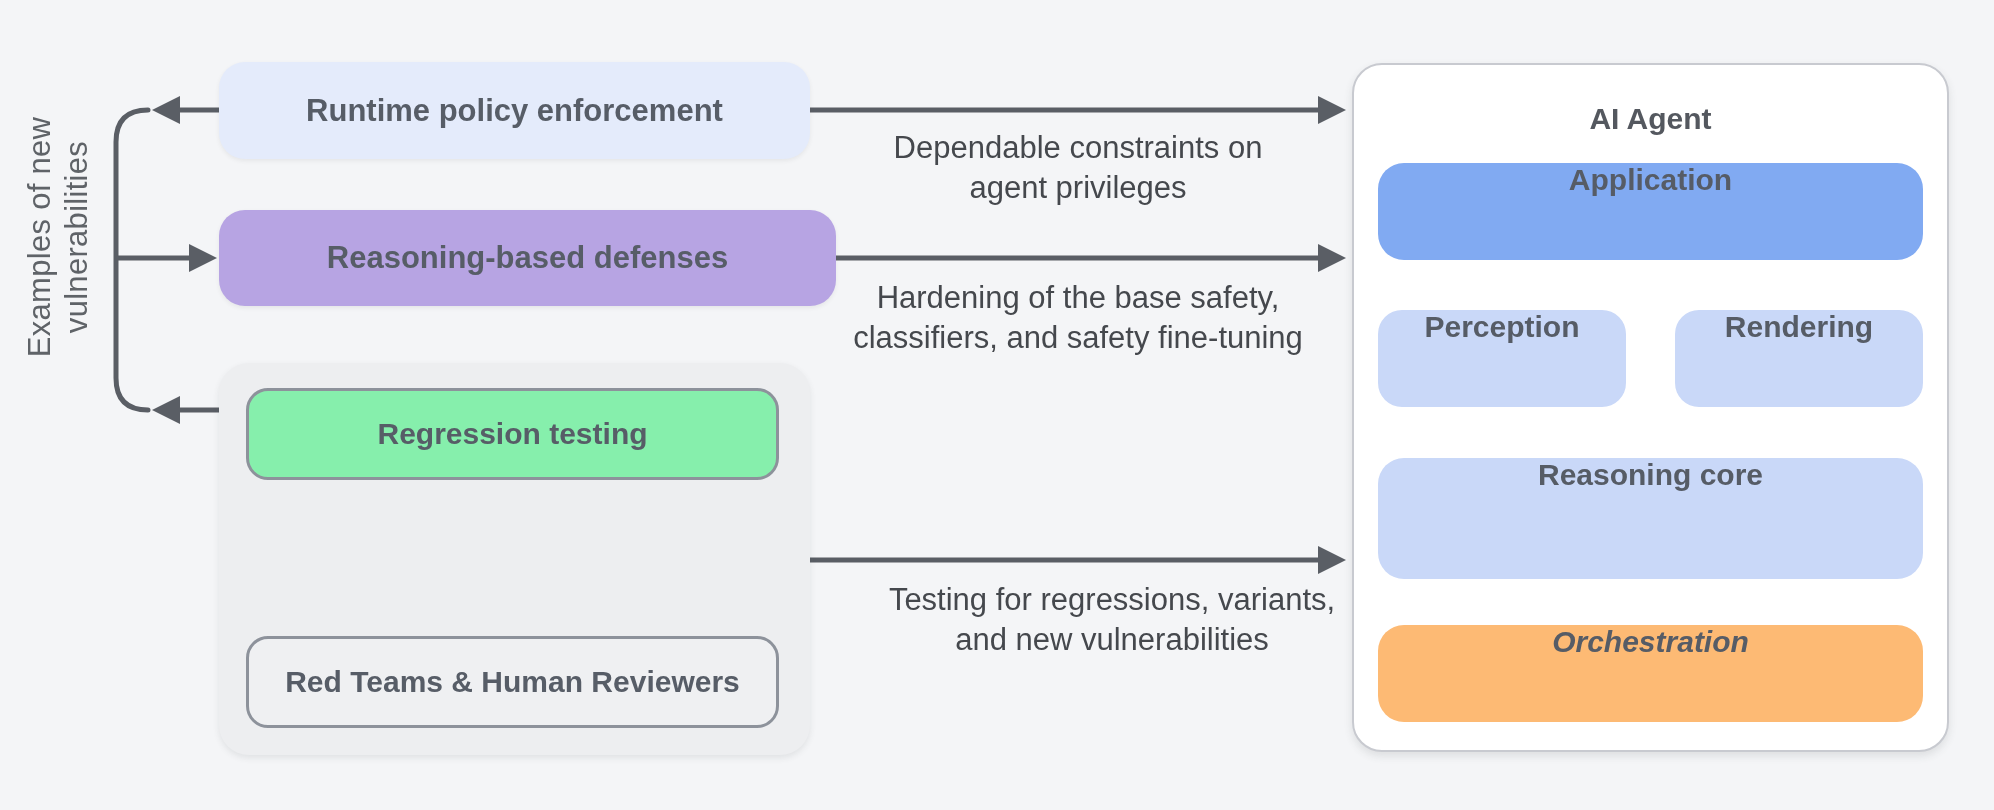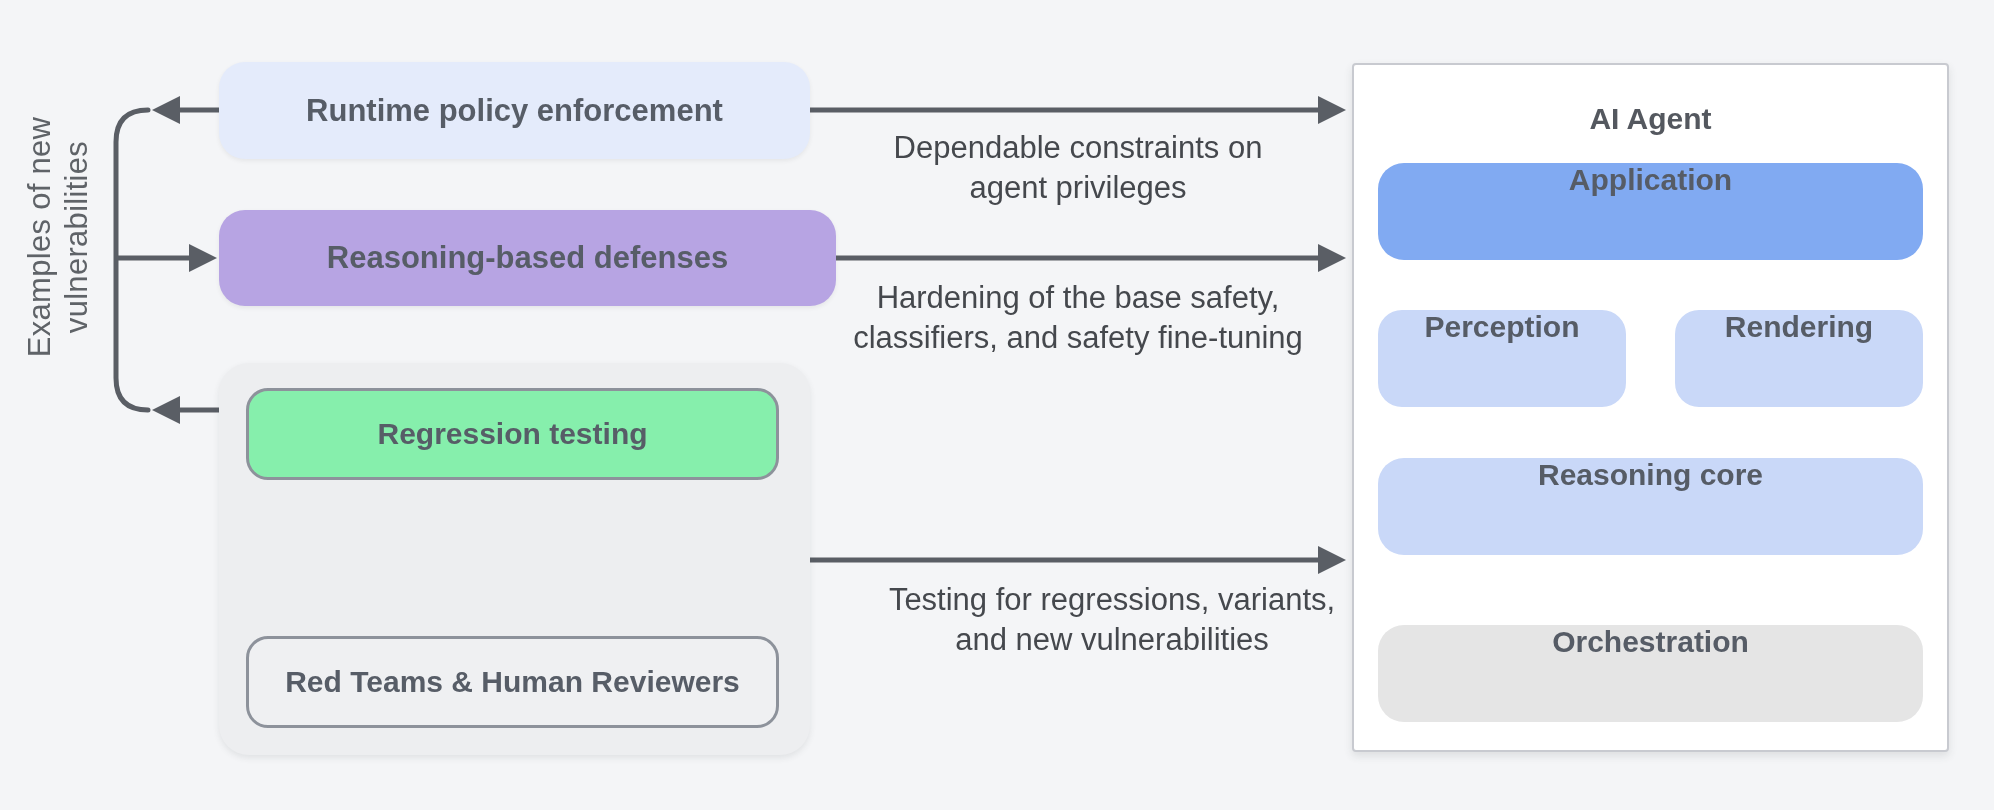--- a/index.html
+++ b/index.html
@@ -31,35 +31,35 @@
     position:absolute;left:27px;width:533px;height:92px;border-radius:22px;
     border:3px solid #8D929B;display:flex;align-items:center;justify-content:center;
     font-weight:bold;font-size:30px;color:#575D67;box-sizing:border-box;
   }
   .caption{
     position:absolute;width:480px;text-align:center;font-size:31px;line-height:40px;color:#45484D;
   }
   .caption span{display:block;}
   .panel{
     position:absolute;left:1352px;top:63px;width:597px;height:689px;background:#FFFFFF;
-    border:2px solid #C8CAD0;border-radius:4px;box-sizing:border-box;
+    border:2px solid #C8CAD0;border-radius:30px;box-sizing:border-box;
     box-shadow:0 4px 8px rgba(60,64,67,0.12);
   }
   .ptitle{
     position:absolute;left:0;right:0;top:36px;text-align:center;
     font-weight:bold;font-size:30px;line-height:36px;color:#54585F;
   }
   .pbox{
     position:absolute;display:flex;align-items:flex-start;justify-content:center;
     font-weight:bold;font-size:30px;color:#565C66;border-radius:24px;
   }
   .app{left:24px;top:98px;width:545px;height:97px;border-radius:26px;}
   .perception{left:24px;top:245px;width:248px;height:97px;}
   .rendering{left:321px;top:245px;width:248px;height:97px;}
-  .rcore{left:24px;top:393px;width:545px;height:97px;border-radius:26px;}
+  .rcore{left:24px;top:393px;width:545px;height:121px;border-radius:26px;}
   .orch{left:24px;top:560px;width:545px;height:97px;border-radius:26px;}
 </style>
 </head>
 <body>
 
 <div class="stage">
 
   <svg class="arrows" viewBox="0 0 1994 810" style="color: rgb(90, 94, 101);">
 
     <path d="M 148 110 Q 116 110 116 142 L 116 378 Q 116 410 148 410" stroke-linecap="round"></path>
@@ -157,18 +157,18 @@
     </div>
 
     <div class="pbox rendering" style="background-color: rgb(201, 216, 248);">
       <span>Rendering</span>
     </div>
 
     <div class="pbox rcore" style="background-color: rgb(201, 216, 248);">
       <span>Reasoning core</span>
     </div>
 
-    <div class="pbox orch" style="background-color: #e5e5e5;">
+    <div class="pbox orch" style="background-color: #fdba74; font-style: italic;">
       <span>Orchestration</span>
     </div>
   </div>
 
 </div>
 
 </body></html>

